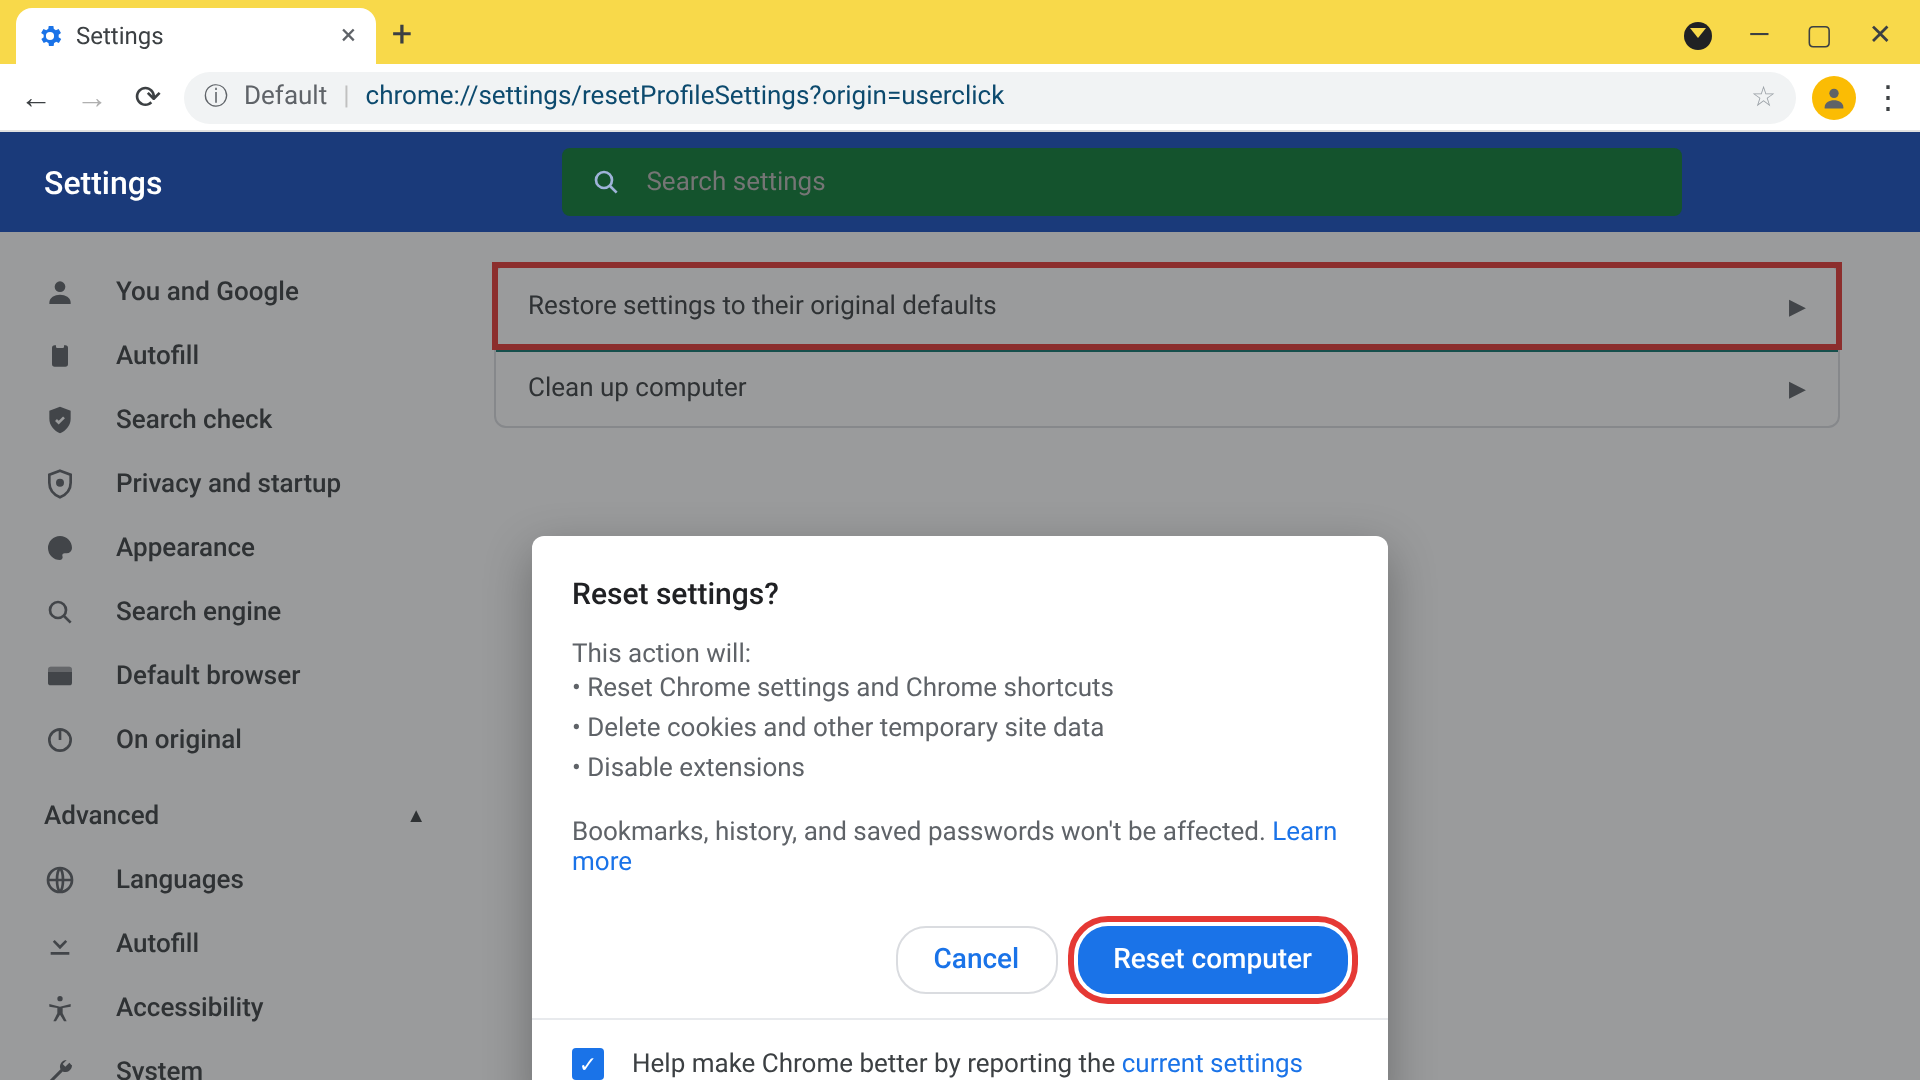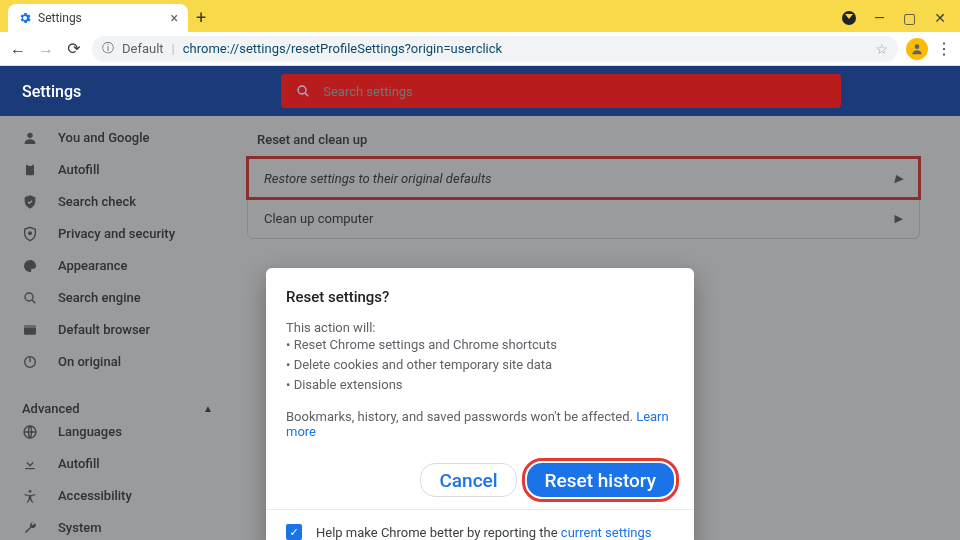--- a/index.html
+++ b/index.html
@@ -19,45 +19,45 @@
 .omnibox { flex: 1; background: #f1f3f4; border-radius: 14px; height: 26px; display: flex; align-items: center; padding: 0 10px; font-size: 13px; gap: 8px; }
 .omni-icn { color: #5f6368; font-size: 12px; }
 .omni-chrome { color: #5f6368; }
 .omni-sep { color: #c0c0c0; }
 .omni-url { color: #0c4a6e; }
 .star { margin-left: auto; color: #9aa0a6; font-size: 14px; }
 .avatar { width: 22px; height: 22px; background: #fbbc04; border-radius: 50%; display: flex; align-items: center; justify-content: center; font-size: 13px; color: #5f6368; }
 .menu-dots { font-size: 16px; color: #3c4043; cursor: pointer; }
 .settings-bar { height: 50px; background: #1a3a7a; display: flex; align-items: center; padding: 0 22px; gap: 200px; }
 .settings-title { color: #fff; font-size: 16px; font-weight: 500; }
-.search-box { background: #b91c1c; border-radius: 4px; height: 34px; width: 560px; display: flex; align-items: center; padding: 0 14px; gap: 12px; }
+.search-box { background: #14532d; border-radius: 4px; height: 34px; width: 560px; display: flex; align-items: center; padding: 0 14px; gap: 12px; }
 .search-box input { background: transparent; border: none; outline: none; color: #9fb3d9; font-size: 13px; flex: 1; }
 .search-box .mag { color: #9fb3d9; font-size: 14px; }
 .body-area { display: flex; height: calc(540px - 32px - 34px - 50px); position: relative; background:#fff;}
 .sidebar { width: 235px; padding: 14px 0; font-size: 13px; color: #3c4043; }
-.side-item { height: 32px; display: flex; align-items: flex-start; gap: 18px; padding: 0 22px; cursor: pointer; font-weight: 500; }
+.side-item { height: 32px; display: flex; align-items: center; gap: 18px; padding: 0 22px; cursor: pointer; font-weight: 500; }
 .side-item .icn { width: 18px; text-align: center; color: #5f6368; font-size: 15px; }
 .side-section { height: 32px; display: flex; align-items: center; padding: 0 22px; font-weight: 500; color: #3c4043; margin-top: 6px; }
 .side-section .chev { margin-left: auto; font-size: 10px; }
 .content { flex: 1; padding: 16px 40px 16px 12px; }
 .section-title { font-size: 13px; font-weight: 500; color: #3c4043; margin-bottom: 10px; padding-left: 10px;}
 .card { border: 1px solid #dadce0; border-radius: 6px; }
 .card-row { height: 40px; display: flex; align-items: center; padding: 0 16px; font-size: 13px; color: #3c4043; cursor: pointer; }
-.card-row + .card-row { border-top: 1px solid #0f766e; }
+.card-row + .card-row { border-top: 3px solid #0f766e; }
 .card-row .arrow { margin-left: auto; color: #5f6368; font-size: 11px; }
-.highlight-red { outline: 3px solid #e53935; outline-offset: -1px; font-style: italic; }
+.highlight-red { outline: 3px solid #e53935; outline-offset: -1px; }
 .scrim { position: absolute; inset: 0; background: rgba(32,33,36,0.45); }
 .dialog { position: absolute; left: 266px; top: 152px; width: 428px; background: #fff; border-radius: 6px; box-shadow: 0 8px 24px rgba(0,0,0,0.3); padding: 20px 20px 14px; font-size: 13px; color: #3c4043; }
 .dlg-title { font-size: 15px; font-weight: 500; margin-bottom: 14px; color:#202124;}
 .dlg-sub { color: #5f6368; }
 .dlg-list { color: #5f6368; margin-bottom: 14px; line-height: 1.55; }
 .dlg-note { color: #5f6368; }
 .link { color: #1a73e8; cursor: pointer; }
 .dlg-actions { display: flex; justify-content: flex-end; gap: 10px; margin-top: 24px; margin-bottom: 12px;}
-.btn { height: 34px; padding: 0 18px; border-radius: 15px; font-size: 19px; font-weight: 500; display: flex; align-items: center; cursor: pointer; }
+.btn { height: 34px; padding: 0 18px; border-radius: 15px; font-size: 14px; font-weight: 500; display: flex; align-items: center; cursor: pointer; }
 .btn-outline { border: 1px solid #dadce0; background: #fff; color: #1a73e8; }
 .btn-primary { background: #1a73e8; color: #fff; }
 .btn-primary.boxed { outline: 3px solid #e53935; outline-offset: 2px; }
 .dlg-sep { border-top: 1px solid #e8eaed; margin: 0 -20px; }
 .dlg-footer { display: flex; align-items: center; gap: 14px; padding-top: 14px; color: #3c4043; }
 .checkbox { width: 16px; height: 16px; background: #1a73e8; border-radius: 2px; display: flex; align-items: center; justify-content: center; color: #fff; font-size: 11px; }
 svg { display: block; }
 </style>
 </head>
 <body>
@@ -143,21 +143,21 @@
         </span>
         <span>Search check</span>
       </div>
     <div class="side-item">
         <span class="icn">
           <svg viewBox="0 0 24 24" width="16" height="16" fill="none" stroke="currentColor" stroke-width="2">
             <path d="M12 2l8 3v6c0 5-3.5 9-8 11-4.5-2-8-6-8-11V5z"></path>
             <circle cx="12" cy="11" r="2" fill="currentColor"></circle>
           </svg>
         </span>
-        <span>Privacy and security</span>
+        <span>Privacy and startup</span>
       </div>
     <div class="side-item">
         <span class="icn">
           <svg viewBox="0 0 24 24" width="16" height="16" fill="currentColor">
             <path d="M12 3a9 9 0 100 18c1 0 2-.8 2-2 0-.6-.3-1-.3-1.5 0-1 .8-1.5 1.8-1.5H17a4 4 0 004-4c0-5-4-9-9-9z"></path>
           </svg>
         </span>
         <span>Appearance</span>
       </div>
     <div class="side-item">
@@ -223,21 +223,20 @@
         <span class="icn">
           <svg viewBox="0 0 24 24" width="16" height="16" fill="currentColor">
             <path d="M21 7a5 5 0 01-7 4.6L6 19.6 4.4 18l8-8A5 5 0 0117 3l-3 3 2 2 3-3c.6.6 1 1.3 2 2z"></path>
           </svg>
         </span>
         <span>System</span>
       </div>
   </div>
 
   <div class="content">
-    <div class="section-title">Reset and clean up</div>
     <div class="card">
       <div class="card-row highlight-red">
         <span>Restore settings to their original defaults</span>
         <span class="arrow">▶</span>
       </div>
       <div class="card-row">
         <span>Clean up computer</span>
         <span class="arrow">▶</span>
       </div>
     </div>
@@ -251,21 +250,21 @@
     <div class="dlg-list">
       <div>• <span>Reset Chrome settings and Chrome shortcuts</span></div>
       <div>• <span>Delete cookies and other temporary site data</span></div>
       <div>• <span>Disable extensions</span></div>
     </div>
     <div class="dlg-note">
       <span>Bookmarks, history, and saved passwords won't be affected. </span><span class="link">Learn more</span>
     </div>
     <div class="dlg-actions">
       <div class="btn btn-outline">Cancel</div>
-      <div class="btn btn-primary boxed">Reset history</div>
+      <div class="btn btn-primary boxed">Reset computer</div>
     </div>
     <div class="dlg-sep"></div>
     <div class="dlg-footer">
       <div class="checkbox">✓</div>
       <div>
         <span>Help make Chrome better by reporting the </span><span class="link">current settings</span>
       </div>
     </div>
   </div>
 </div>

